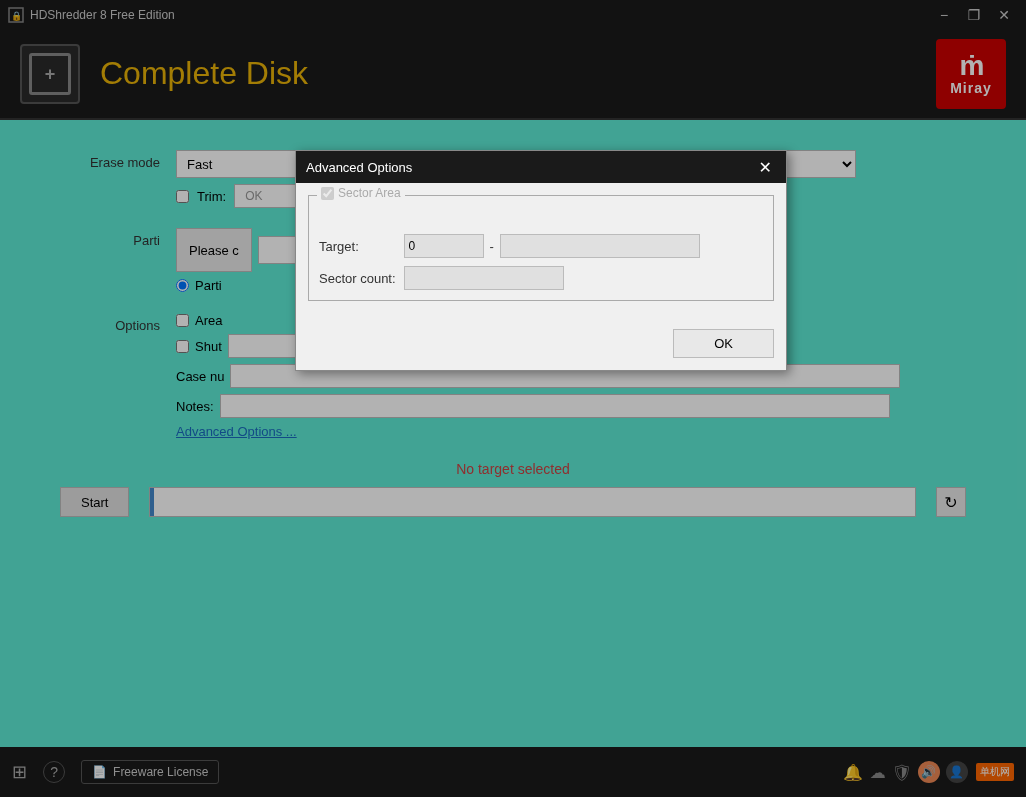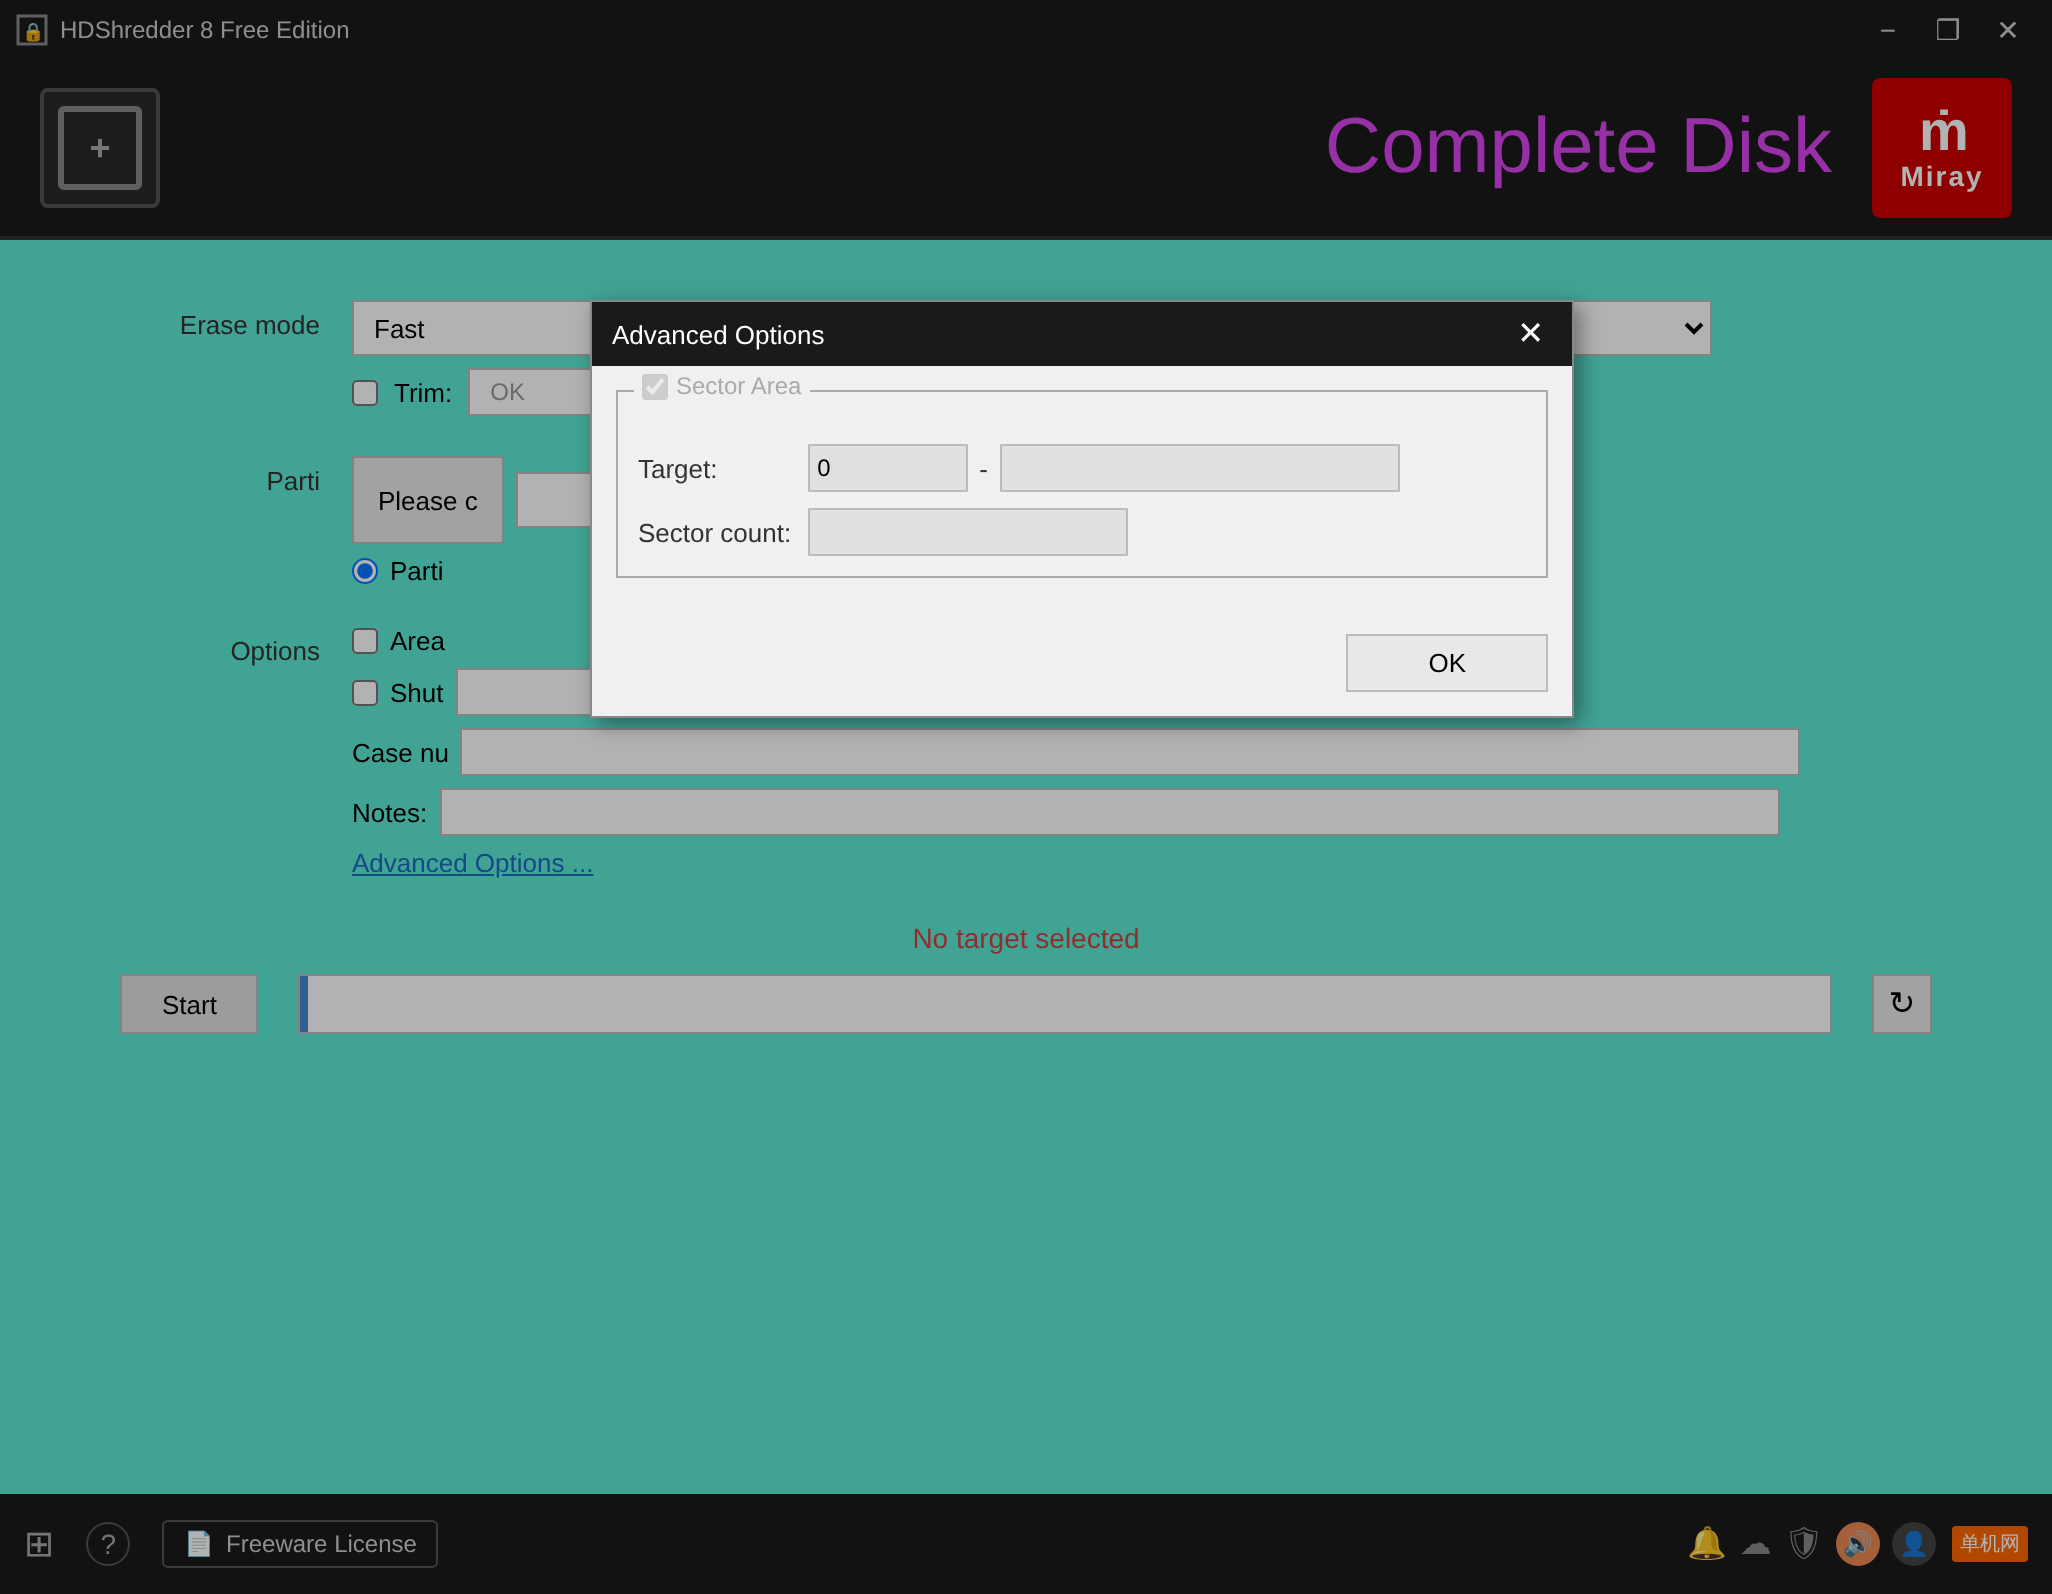--- a/index.html
+++ b/index.html
@@ -62,25 +62,24 @@
       display: flex; align-items: center; justify-content: center;
     }
     .logo-inner::after {
       content: '+';
       color: #aaa;
       font-size: 18px;
       font-weight: bold;
     }
     .app-title-block { flex: 1; }
     .app-title {
-      color: #d946ef;
-      font-size: 39px;
+      color: #eab308;
+      font-size: 32px;
       font-weight: 300;
       line-height: 1.1;
-      text-align: right;
     }
     .app-subtitle {
       color: #aaa;
       font-size: 14px;
     }
     .miray-logo {
       background: #cc0000;
       color: white;
       width: 70px; height: 70px;
       display: flex; flex-direction: column; align-items: center; justify-content: center;
@@ -411,21 +410,21 @@
       display: flex; align-items: center; justify-content: center;
       line-height: 1;
     }
 
     
     .sector-grid {
       display: grid;
       grid-template-columns: auto 1fr;
       gap: 8px;
       align-items: center;
-      margin-top: 8px;
+      margin-top: 20px;
     }
     .sector-label {
       font-size: 13px;
       color: #333;
       white-space: nowrap;
     }
     .sector-inputs {
       display: flex;
       align-items: center;
       gap: 6px;

